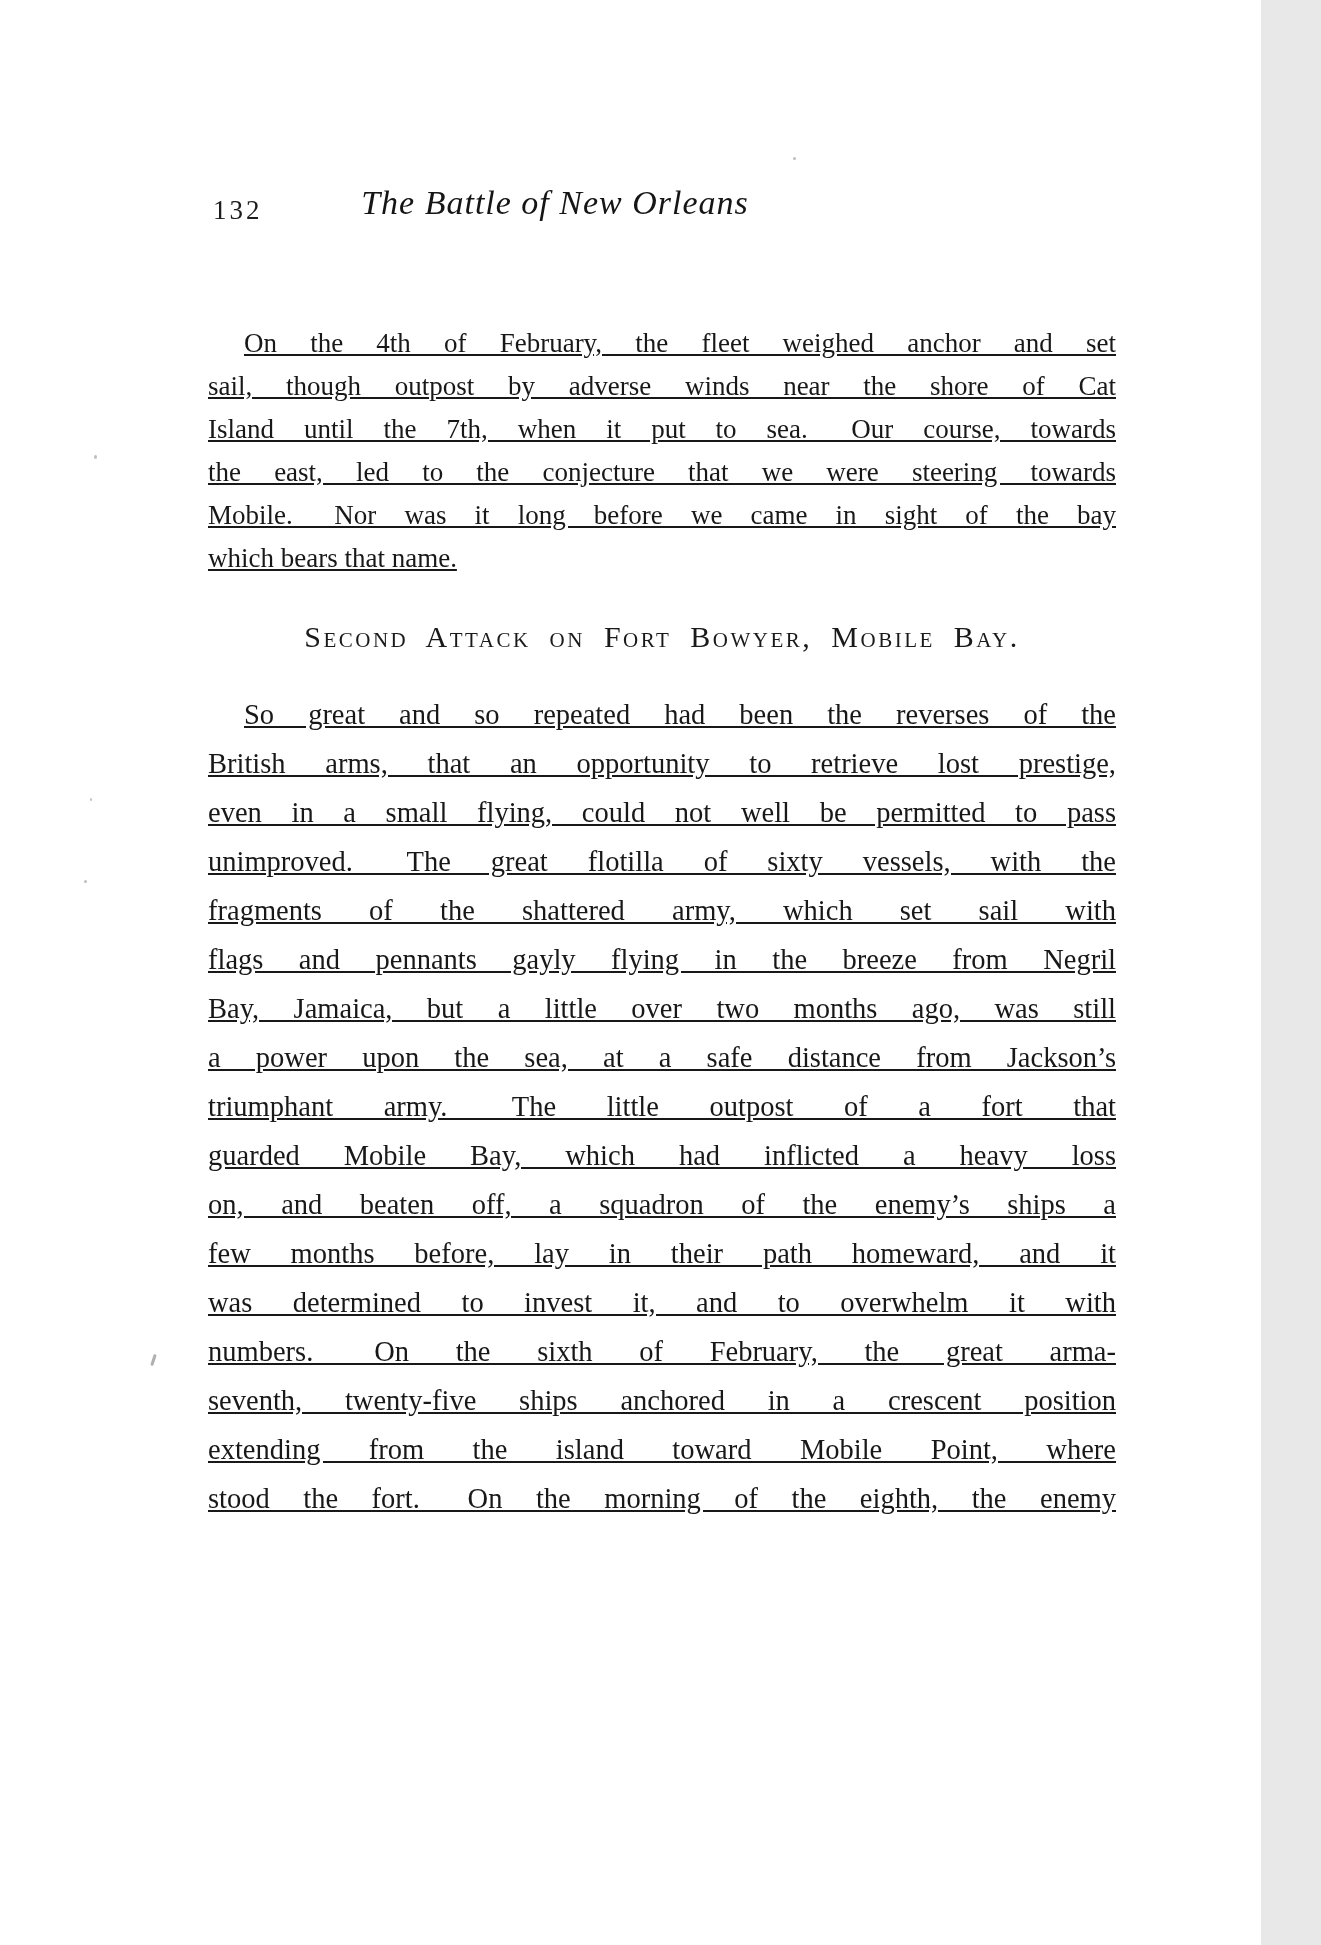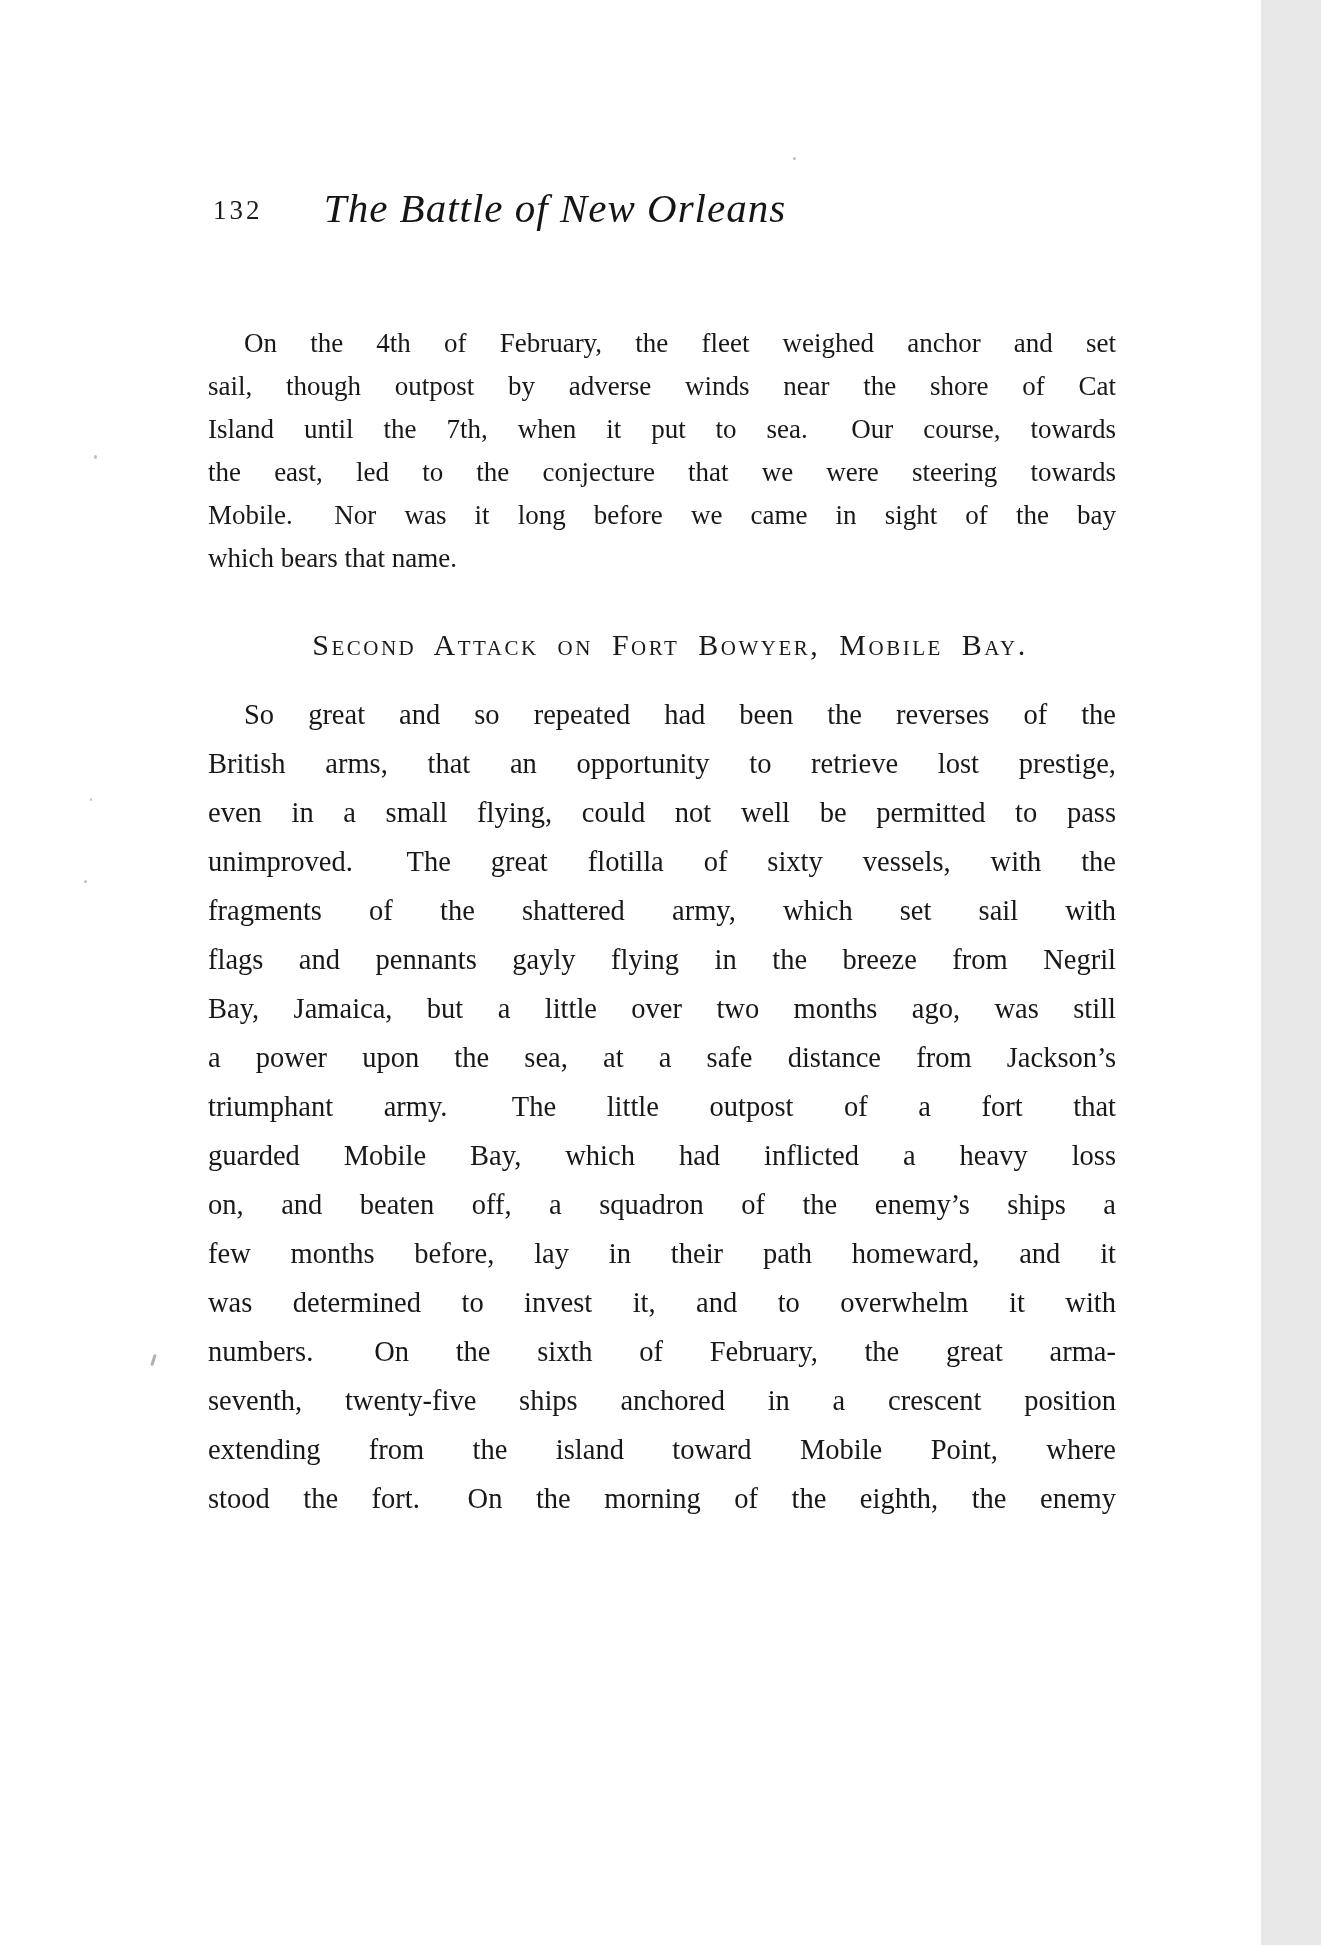--- a/index.html
+++ b/index.html
@@ -20,29 +20,30 @@
     font-size: 27px;
     letter-spacing: 3px;
     color: #1d1d1d;
   }
   .running-title {
     position: absolute;
     left: 555px;
     top: 184px;
     transform: translateX(-50%);
     font-style: italic;
-    font-size: 41px;
+    font-size: 34px;
     letter-spacing: 1px;
     white-space: nowrap;
     color: #151515;
   }
   .paragraph {
     position: absolute;
     left: 208px;
     width: 908px;
+    text-decoration: underline;
   }
   .intro {
     top: 322px;
     font-size: 27px;
     line-height: 43px;
   }
   .body-para {
     top: 690px;
     font-size: 28.5px;
     line-height: 49px;
@@ -53,21 +54,21 @@
     white-space: nowrap;
   }
   .tline-last { text-align-last: left; }
   .justify-all .tline-last { text-align-last: justify; }
   .paragraph .tline:first-child { text-indent: 36px; }
   .section-heading {
     position: absolute;
     left: 208px;
     top: 620px;
     width: 908px;
-    margin: 8px;
+    margin: 0;
     font-weight: normal;
     font-variant: small-caps;
     font-size: 30px;
     letter-spacing: 2.5px;
     word-spacing: 9px;
     text-align: center;
     color: #1a1a1a;
   }
   .speck {
     position: absolute;

